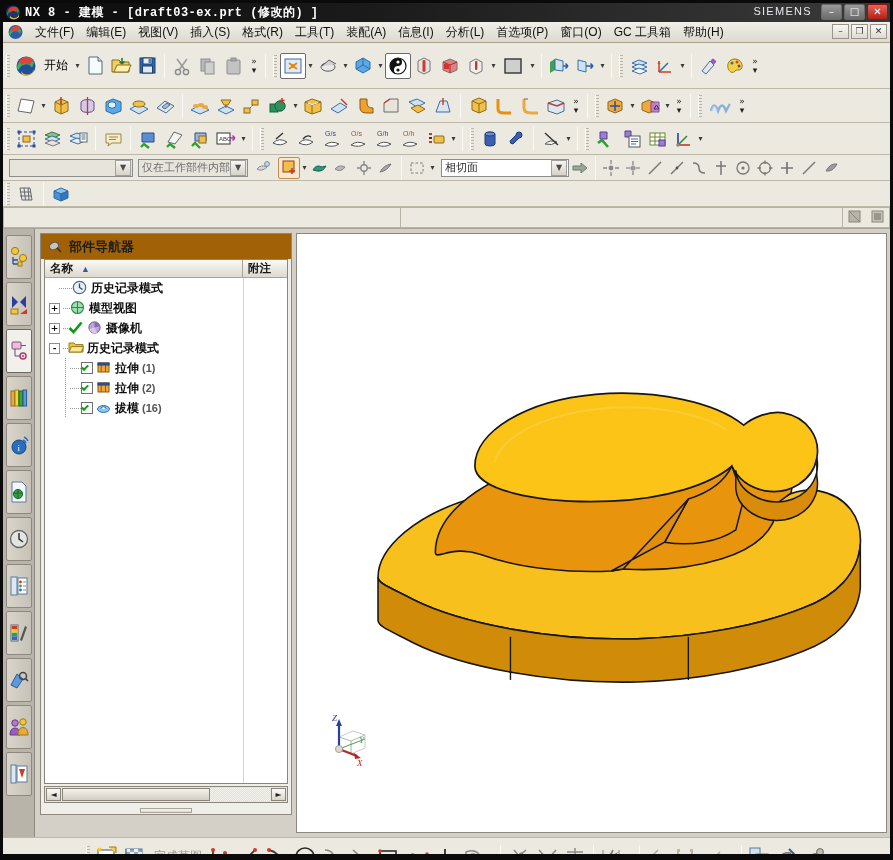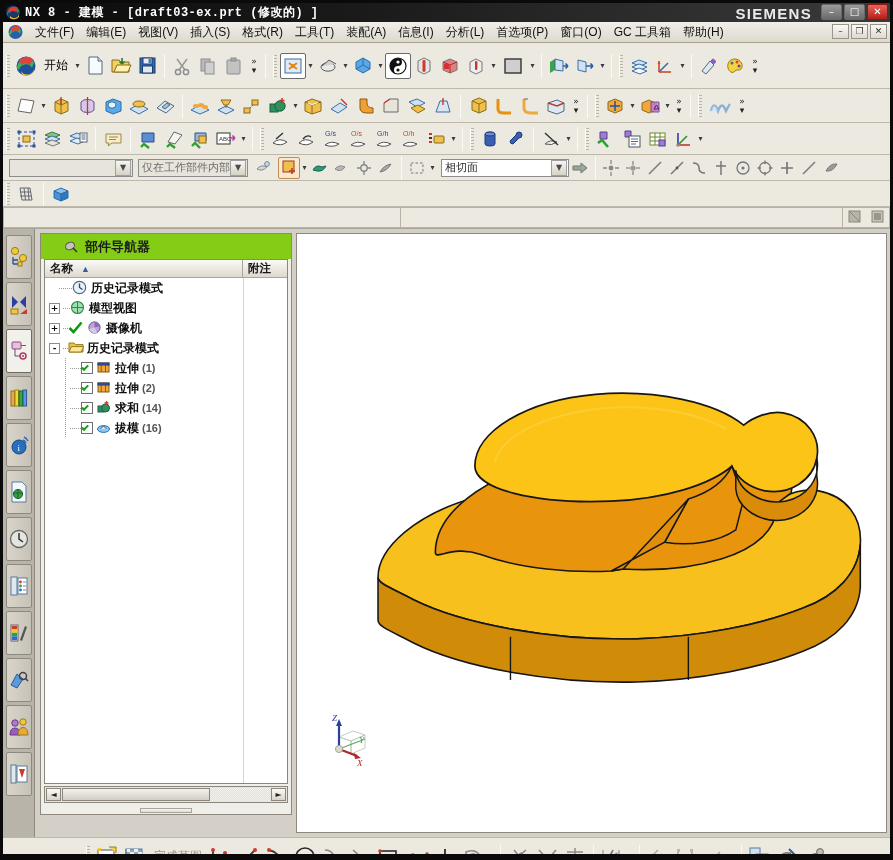--- a/index.html
+++ b/index.html
@@ -40,22 +40,22 @@
     font-weight: bold;
     font-size: 12px;
     letter-spacing: 0.5px;
     white-space: nowrap;
     color: #ffffff;
     text-align: right;
   }
   #titlebar .siemens {
     position: absolute;
     right: 78px; top: 2px;
-    font-weight: bold;
-    font-size: 15px;
+    font-weight: normal;
+    font-size: 11px;
     letter-spacing: 1.3px;
     color: #e9e9ee;
   }
   .wbtns { position: absolute; right: 2px; top: 1px; display: flex; gap: 2px; }
   .wbtn {
     width: 21px; height: 16px;
     border: 1px solid #6a6a6a;
     border-radius: 2px;
     background: linear-gradient(to bottom, #9a9a9a, #6b6b6b);
     color: #fff; font-size: 10px; line-height: 14px;
@@ -243,23 +243,23 @@
     width: 252px;
     margin: 4px 0 0 5px;
     background: #f0eee8;
     border: 1px solid #8e897e;
     display: flex; flex-direction: column;
     flex: 0 0 auto;
     height: 582px;
   }
   #navheader {
     height: 25px;
-    background: #84cc16;
+    background: #a16207;
     display: flex; align-items: center;
-    padding-left: 22px;
+    padding-left: 6px;
     font-weight: bold;
     font-size: 13px;
     color: #1c1c1c;
     flex: 0 0 auto;
   }
   #navheader .pin { width: 16px; height: 16px; margin-right: 6px; }
   #navbody {
     flex: 1;
     margin: 0 3px 0 3px;
     border: 1px solid #8a867c;
@@ -1385,37 +1385,20 @@
                   <rect x="2" y="3" width="11" height="9" fill="#f0a83a" stroke="#8a5a10"></rect>
                   <path d="M5.2 3 L5.2 12 M9.5 3 L9.5 12" stroke="#8a5a10"></path>
                   <rect x="2" y="3" width="11" height="2" fill="#3a5fb0" stroke="#1f3a78"></rect>
                 </svg>
               </span>
               <span class="tlabel">拉伸</span>
               <span class="tnum">(2)</span>
             </span>
           </div>
 
-          <div class="trow">
-            <span class="ind" style="width:16px"></span>
-            <span class="vline"></span>
-            <span class="dotlead" style="width:11px"></span>
-            <span class="chk"></span>
-            <span class="titem">
-              <span class="ticon">
-                <svg width="15" height="15" viewBox="0 0 15 15">
-                  <rect x="2" y="6" width="6" height="6" fill="#2f8f5f" stroke="#17623c"></rect>
-                  <circle cx="9.5" cy="8" r="4" fill="#2f8f5f" stroke="#17623c"></circle>
-                  <path d="M10.5 1 L10.5 5 M8.5 3 L12.5 3" stroke="#d03a2a" stroke-width="1.4"></path>
-                </svg>
-              </span>
-              <span class="tlabel">求和</span>
-              <span class="tnum">(14)</span>
-            </span>
-          </div>
 
           <div class="trow">
             <span class="ind" style="width:16px"></span>
             <span class="vline"></span>
             <span class="dotlead" style="width:11px"></span>
             <span class="chk"></span>
             <span class="titem">
               <span class="ticon">
                 <svg width="15" height="15" viewBox="0 0 15 15">
                   <ellipse cx="7.5" cy="9" rx="6" ry="3.4" fill="#8cc8f0" stroke="#2a6ea8"></ellipse>

